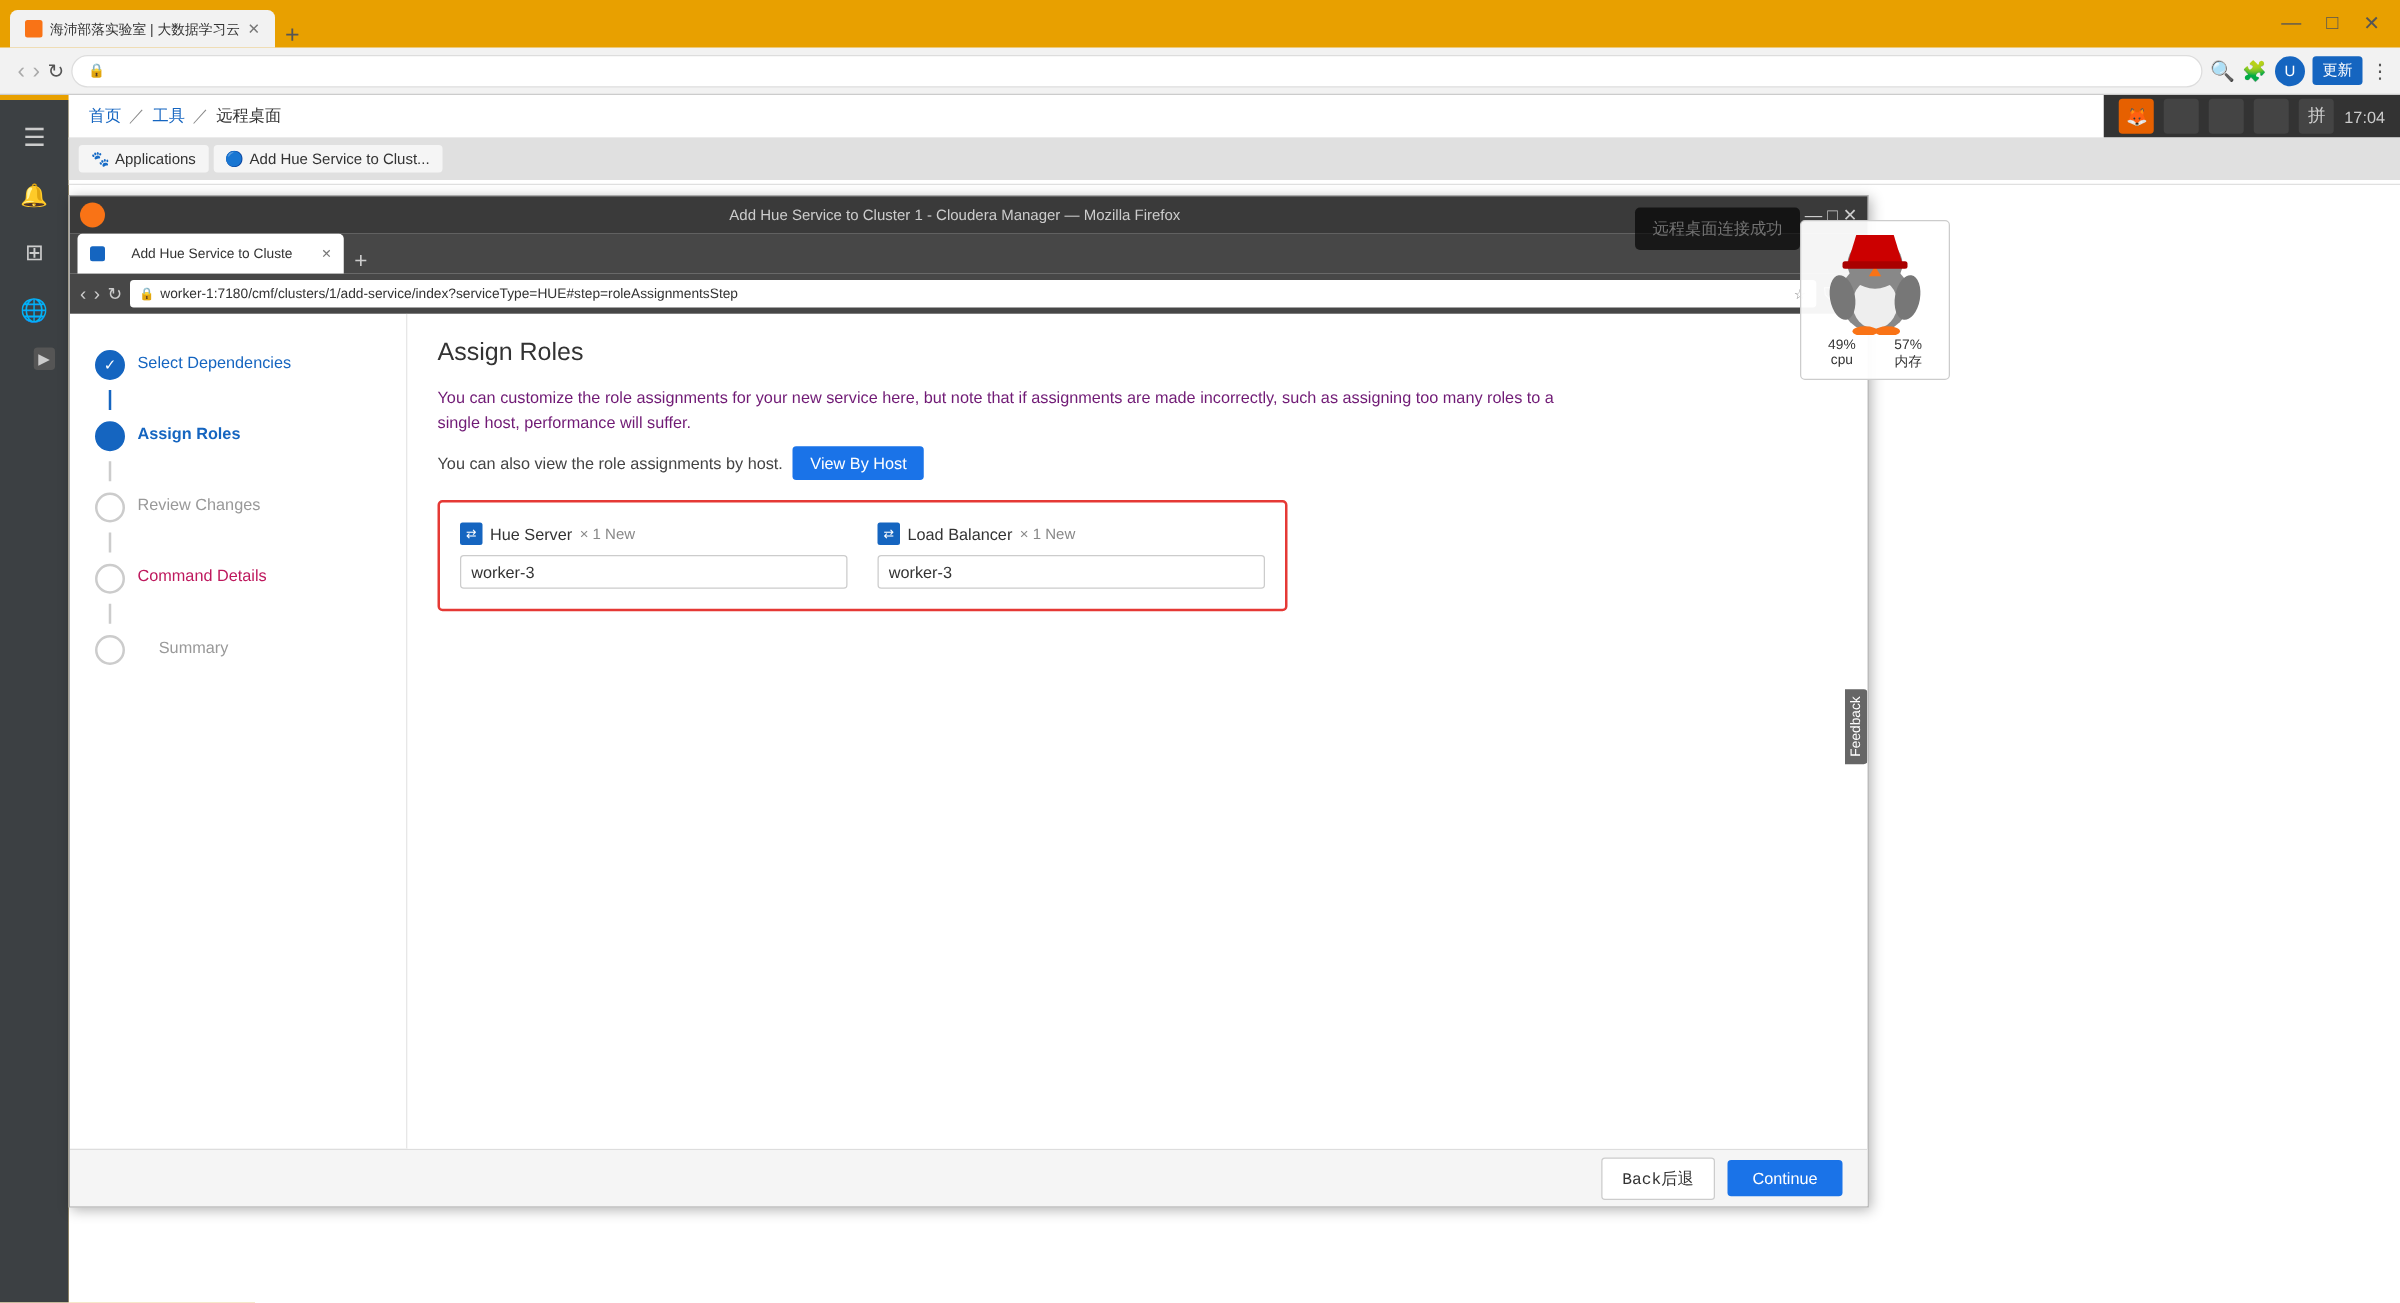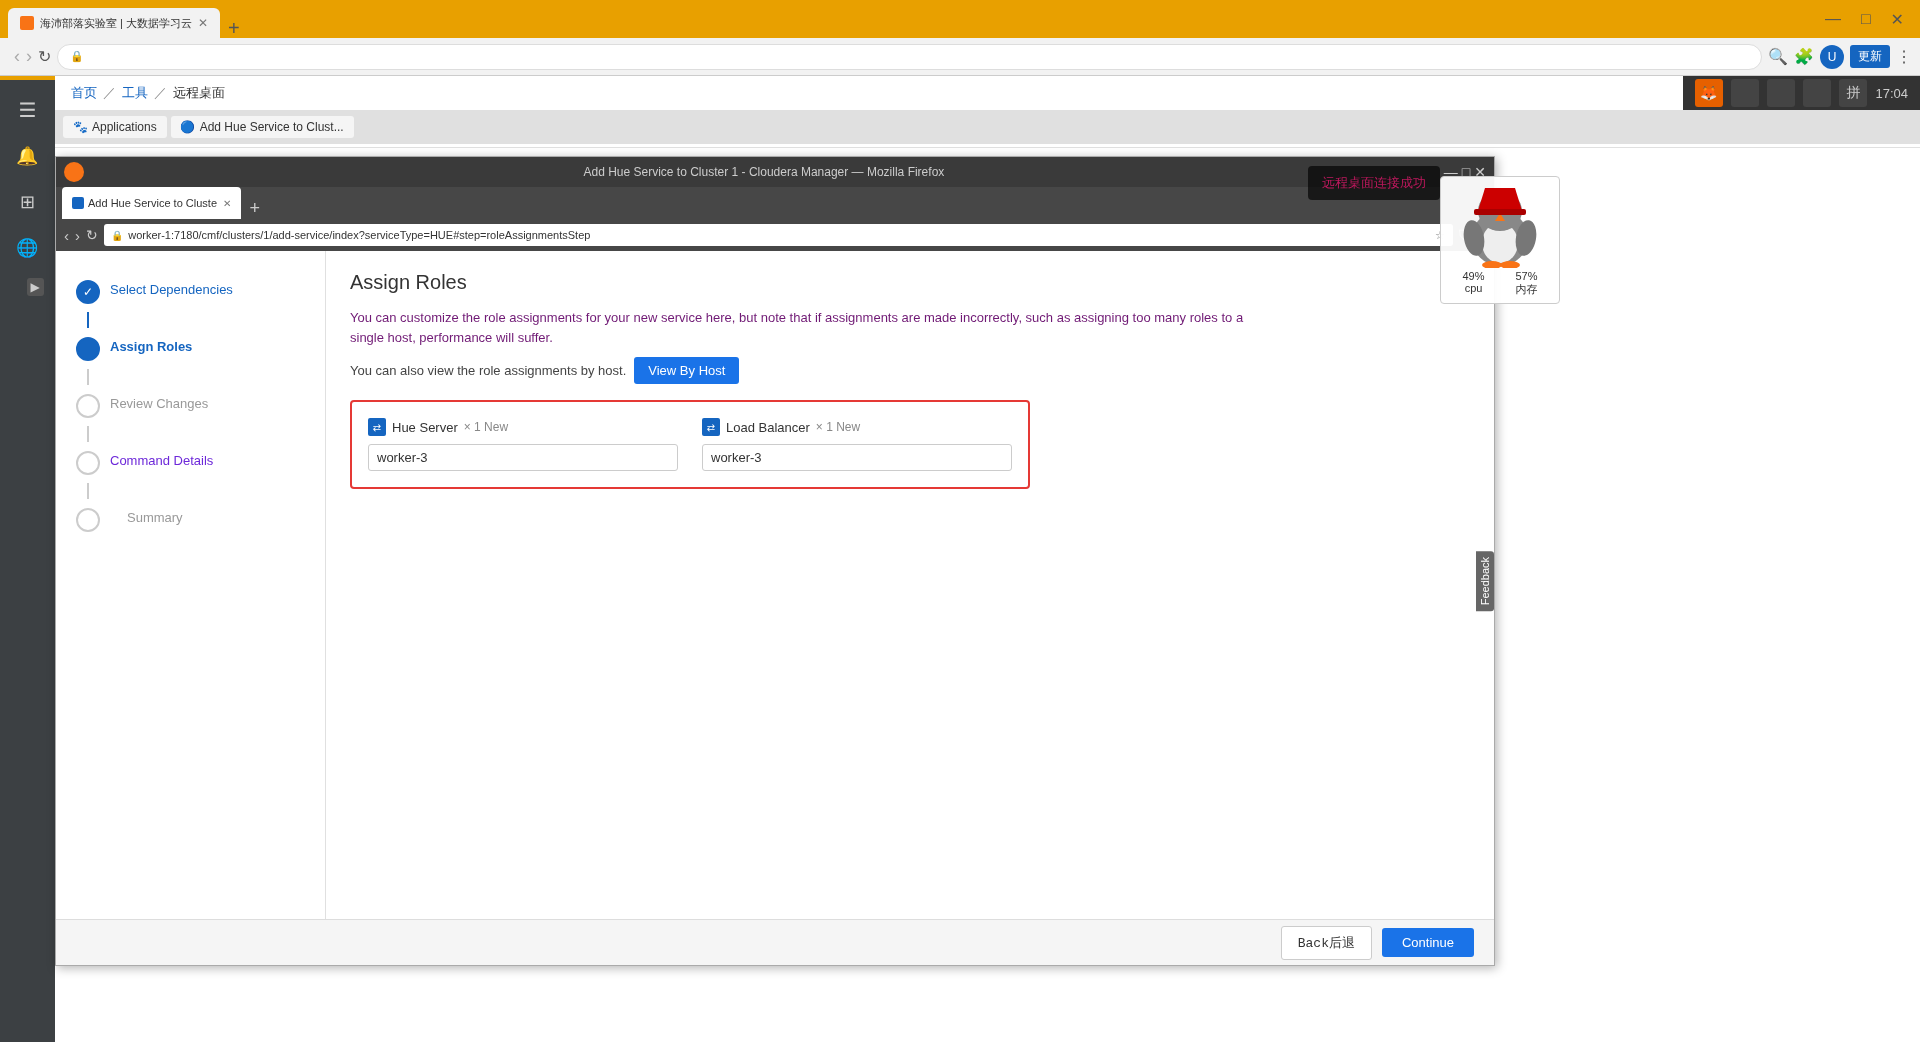--- a/index.html
+++ b/index.html
@@ -136,21 +136,21 @@
 
       <div style="display:flex;align-items:center;padding:0 16px;gap:4px;height:36px;">
         <div style="padding:4px 10px;font-size:12px;color:#555;cursor:pointer;border-radius:3px;">首页</div>
         <div style="padding:4px 10px;font-size:12px;color:#555;cursor:pointer;border:1px solid #ddd;border-radius:3px;display:flex;align-items:center;gap:4px;">配置实验环境 <span style="font-size:10px;color:#888;">✕</span></div>
         <div style="padding:4px 10px;font-size:12px;color:#555;cursor:pointer;border:1px solid #ddd;border-radius:3px;display:flex;align-items:center;gap:4px;">我的实验镜像 <span style="font-size:10px;color:#888;">✕</span></div>
         <div style="padding:4px 10px;font-size:12px;color:#555;cursor:pointer;border:1px solid #ddd;border-radius:3px;display:flex;align-items:center;gap:4px;">shell终端-cdh安装完hive <span style="font-size:10px;color:#888;">✕</span></div>
         <div style="padding:4px 10px;font-size:12px;color:#fff;cursor:pointer;border-radius:3px;display:flex;align-items:center;gap:4px;background:#4caf50;">远程桌面 <span style="font-size:10px;color:#fff;">✕</span></div>
       </div>
     </div>
 
-    <div style="position:absolute;top:90px;right:480px;background:rgba(0,0,0,0.65);color:#be185d;padding:8px 14px;border-radius:4px;font-size:13px;z-index:200;">
+    <div style="position:absolute;top:90px;right:480px;background:rgba(0,0,0,0.65);color:#737373;padding:8px 14px;border-radius:4px;font-size:13px;z-index:200;">
       <span>远程桌面连接成功</span>
     </div>
 
     <div style="position:absolute;top:100px;right:360px;background:rgba(255,255,255,0.95);border:1px solid #ccc;border-radius:4px;z-index:199;text-align:center;padding:6px;width:120px;">
 
       <svg width="80" height="85" viewBox="0 0 80 85" style="display:block;margin:0 auto;">
 
         <ellipse cx="40" cy="55" rx="28" ry="28" fill="#888"></ellipse>
 
         <ellipse cx="40" cy="60" rx="18" ry="20" fill="#eee"></ellipse>
@@ -191,21 +191,21 @@
         <div style="width:20px;height:20px;background:#f97316;border-radius:50%;flex-shrink:0;"></div>
         <div style="flex:1;text-align:center;font-size:12px;color:#ccc;">Add Hue Service to Cluster 1 - Cloudera Manager — Mozilla Firefox</div>
         <div style="display:flex;gap:4px;">
           <button style="background:none;border:none;color:#ccc;font-size:14px;cursor:pointer;">—</button>
           <button style="background:none;border:none;color:#ccc;font-size:14px;cursor:pointer;">□</button>
           <button style="background:none;border:none;color:#ccc;font-size:14px;cursor:pointer;">✕</button>
         </div>
       </div>
 
       <div style="background:#474747;height:32px;display:flex;align-items:flex-end;padding:0 6px;gap:2px;">
-        <div style="background:#fff;height:26px;display:flex;align-items:center;padding:16px 10px;gap:4px;border-radius:4px 4px 0 0;font-size:11px;color:#333;cursor:pointer;">
+        <div style="background:#fff;height:26px;display:flex;align-items:center;padding:16px 10px;gap:21px;border-radius:4px 4px 0 0;font-size:11px;color:#333;cursor:pointer;">
           <div style="width:12px;height:12px;background:#1565c0;border-radius:2px;"></div>
           <span style="max-width:160px;overflow:hidden;text-overflow:ellipsis;white-space:nowrap;">Add Hue Service to Cluste</span>
           <span style="font-size:10px;color:#777;margin-left:2px;cursor:pointer;">✕</span>
         </div>
         <button style="background:none;border:none;color:#ccc;font-size:18px;cursor:pointer;padding:0 6px;">+</button>
       </div>
 
       <div style="background:#474747;height:32px;display:flex;align-items:center;padding:0 8px;gap:6px;">
         <button style="background:none;border:none;color:#ccc;font-size:15px;cursor:pointer;">‹</button>
         <button style="background:none;border:none;color:#ccc;font-size:15px;cursor:pointer;">›</button>
@@ -241,21 +241,21 @@
 
           <div style="display:flex;align-items:flex-start;padding:8px 4px;gap:10px;cursor:pointer;">
             <div style="width:24px;height:24px;border-radius:50%;background:#fff;border:2px solid #ccc;display:flex;align-items:center;justify-content:center;color:#ccc;font-size:12px;flex-shrink:0;margin-top:1px;"></div>
             <span style="font-size:13px;color:#999;padding-top:3px;">Review Changes</span>
           </div>
 
           <div style="width:2px;height:16px;background:#ccc;margin-left:15px;"></div>
 
           <div style="display:flex;align-items:flex-start;padding:8px 4px;gap:10px;cursor:pointer;">
             <div style="width:24px;height:24px;border-radius:50%;background:#fff;border:2px solid #ccc;display:flex;align-items:center;justify-content:center;color:#ccc;font-size:12px;flex-shrink:0;margin-top:1px;"></div>
-            <span style="font-size:13px;color:#6d28d9;padding-top:3px;">Command Details</span>
+            <span style="font-size:13px;color:#be185d;padding-top:3px;">Command Details</span>
           </div>
 
           <div style="width:2px;height:16px;background:#ccc;margin-left:15px;"></div>
 
           <div style="display:flex;align-items:flex-start;padding:8px 4px;gap:27px;cursor:pointer;">
             <div style="width:24px;height:24px;border-radius:50%;background:#fff;border:2px solid #ccc;display:flex;align-items:center;justify-content:center;color:#ccc;font-size:12px;flex-shrink:0;margin-top:1px;"></div>
             <span style="font-size:13px;color:#999;padding-top:3px;">Summary</span>
           </div>
 
         </div>

